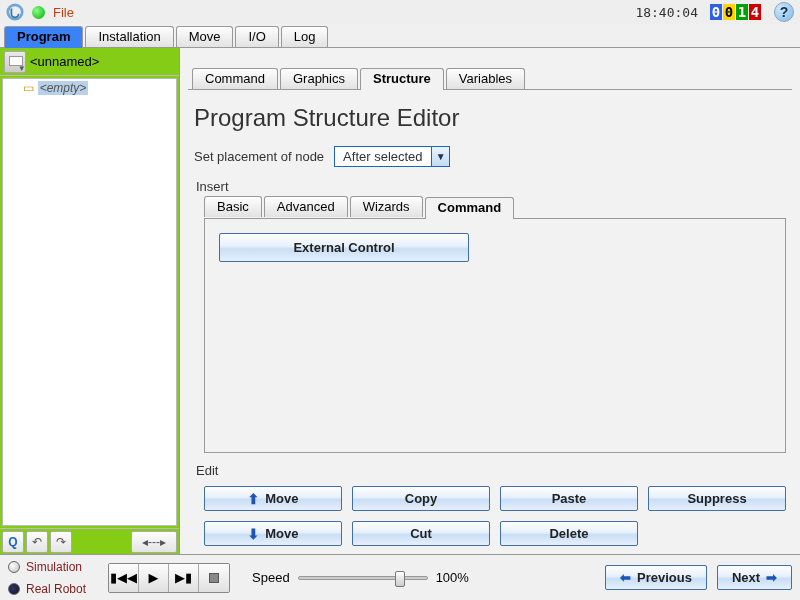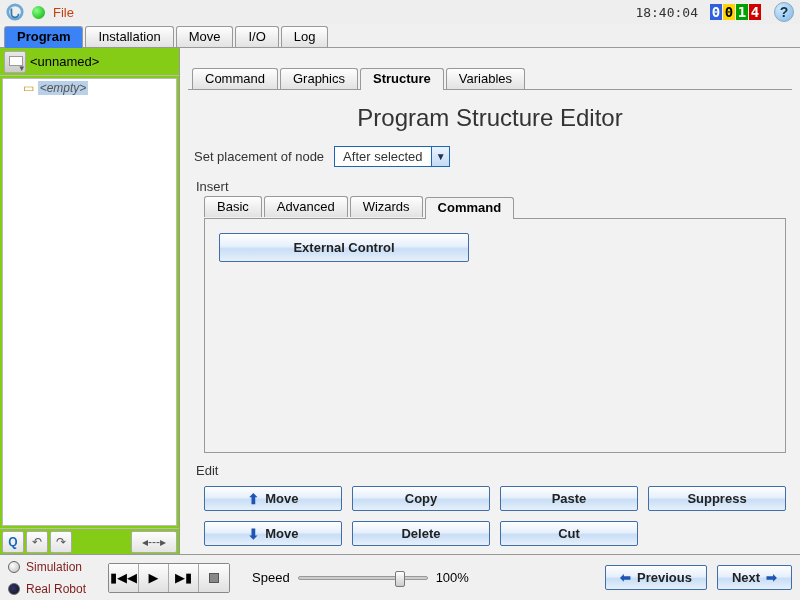--- a/index.html
+++ b/index.html
@@ -45,21 +45,21 @@
   .tb-btn.search{ color:#1565c0; font-weight:bold;}
   .tb-btn.wide{ width:auto; padding:0 10px;}
 
   
   .rightcol { flex:1; display:flex; flex-direction:column; padding:0 8px 4px; }
   .subtabs { height:24px; display:flex; align-items:flex-end; margin-top:18px; padding-left:4px; border-bottom:1px solid #999;}
   .subtab { border:1px solid #999; border-bottom:none; background:linear-gradient(#fefefe,#e2e2e2); padding:2px 12px 3px; margin-right:2px; border-radius:3px 3px 0 0; cursor:pointer;}
   .subtab.active { background:#f2f2f2; font-weight:bold; padding-bottom:4px; position:relative; top:1px;}
 
   .editor-body{ flex:1; padding:10px 6px 4px; display:flex; flex-direction:column; overflow:hidden;}
-  h1.title{ font-size:24px; font-weight:normal; color:#333; margin:4px 0 14px;text-align:center;}
+  h1.title{ font-size:24px; font-weight:normal; color:#333; margin:4px 0 14px;}
   .placement-row{ display:flex; align-items:center; gap:10px; margin-bottom:10px; font-size:13px; color:#333;}
   .combo{ display:flex; border:1px solid #1e66b5;}
   .combo-val{ padding:2px 8px; background:#fff; min-width:96px;}
   .combo-btn{ width:18px; background:linear-gradient(#eaf3fc,#c3dbf4); border-left:1px solid #1e66b5; display:flex; align-items:center; justify-content:center; font-size:10px; color:#235;}
 
   .section-label{ font-size:13px; color:#333; margin:2px 0 2px 2px;}
   .insert-tabs{ display:flex; align-items:flex-start; border-bottom:1px solid #999; margin-left:10px;}
   .insert-tab{ border:1px solid #999; border-bottom:none; background:linear-gradient(#fefefe,#e2e2e2); padding:2px 12px 3px; margin-right:2px; border-radius:3px 3px 0 0; cursor:pointer;}
   .insert-tab.active{ background:#f2f2f2; font-weight:bold; padding-bottom:4px; position:relative; top:1px;}
   .insert-pane{ flex:1; border:1px solid #999; border-top:none; margin-left:10px; padding:14px; background:#f2f2f2; min-height:190px; }
@@ -179,22 +179,22 @@
               <span class="arrow-up">⬆</span>
               <span>Move</span>
             </div>
           <div class="blue-btn">Copy</div>
           <div class="blue-btn">Paste</div>
           <div class="blue-btn">Suppress</div>
           <div class="blue-btn">
               <span class="arrow-down">⬇</span>
               <span>Move</span>
             </div>
+          <div class="blue-btn">Cut</div>
           <div class="blue-btn">Delete</div>
-          <div class="blue-btn">Cut</div>
           <div></div>
         </div>
       </div>
     </div>
   </div>
 
   <div class="bottombar">
     <div class="radio-col">
       <div class="radio-row">
           <span class="radio-dot"></span>

